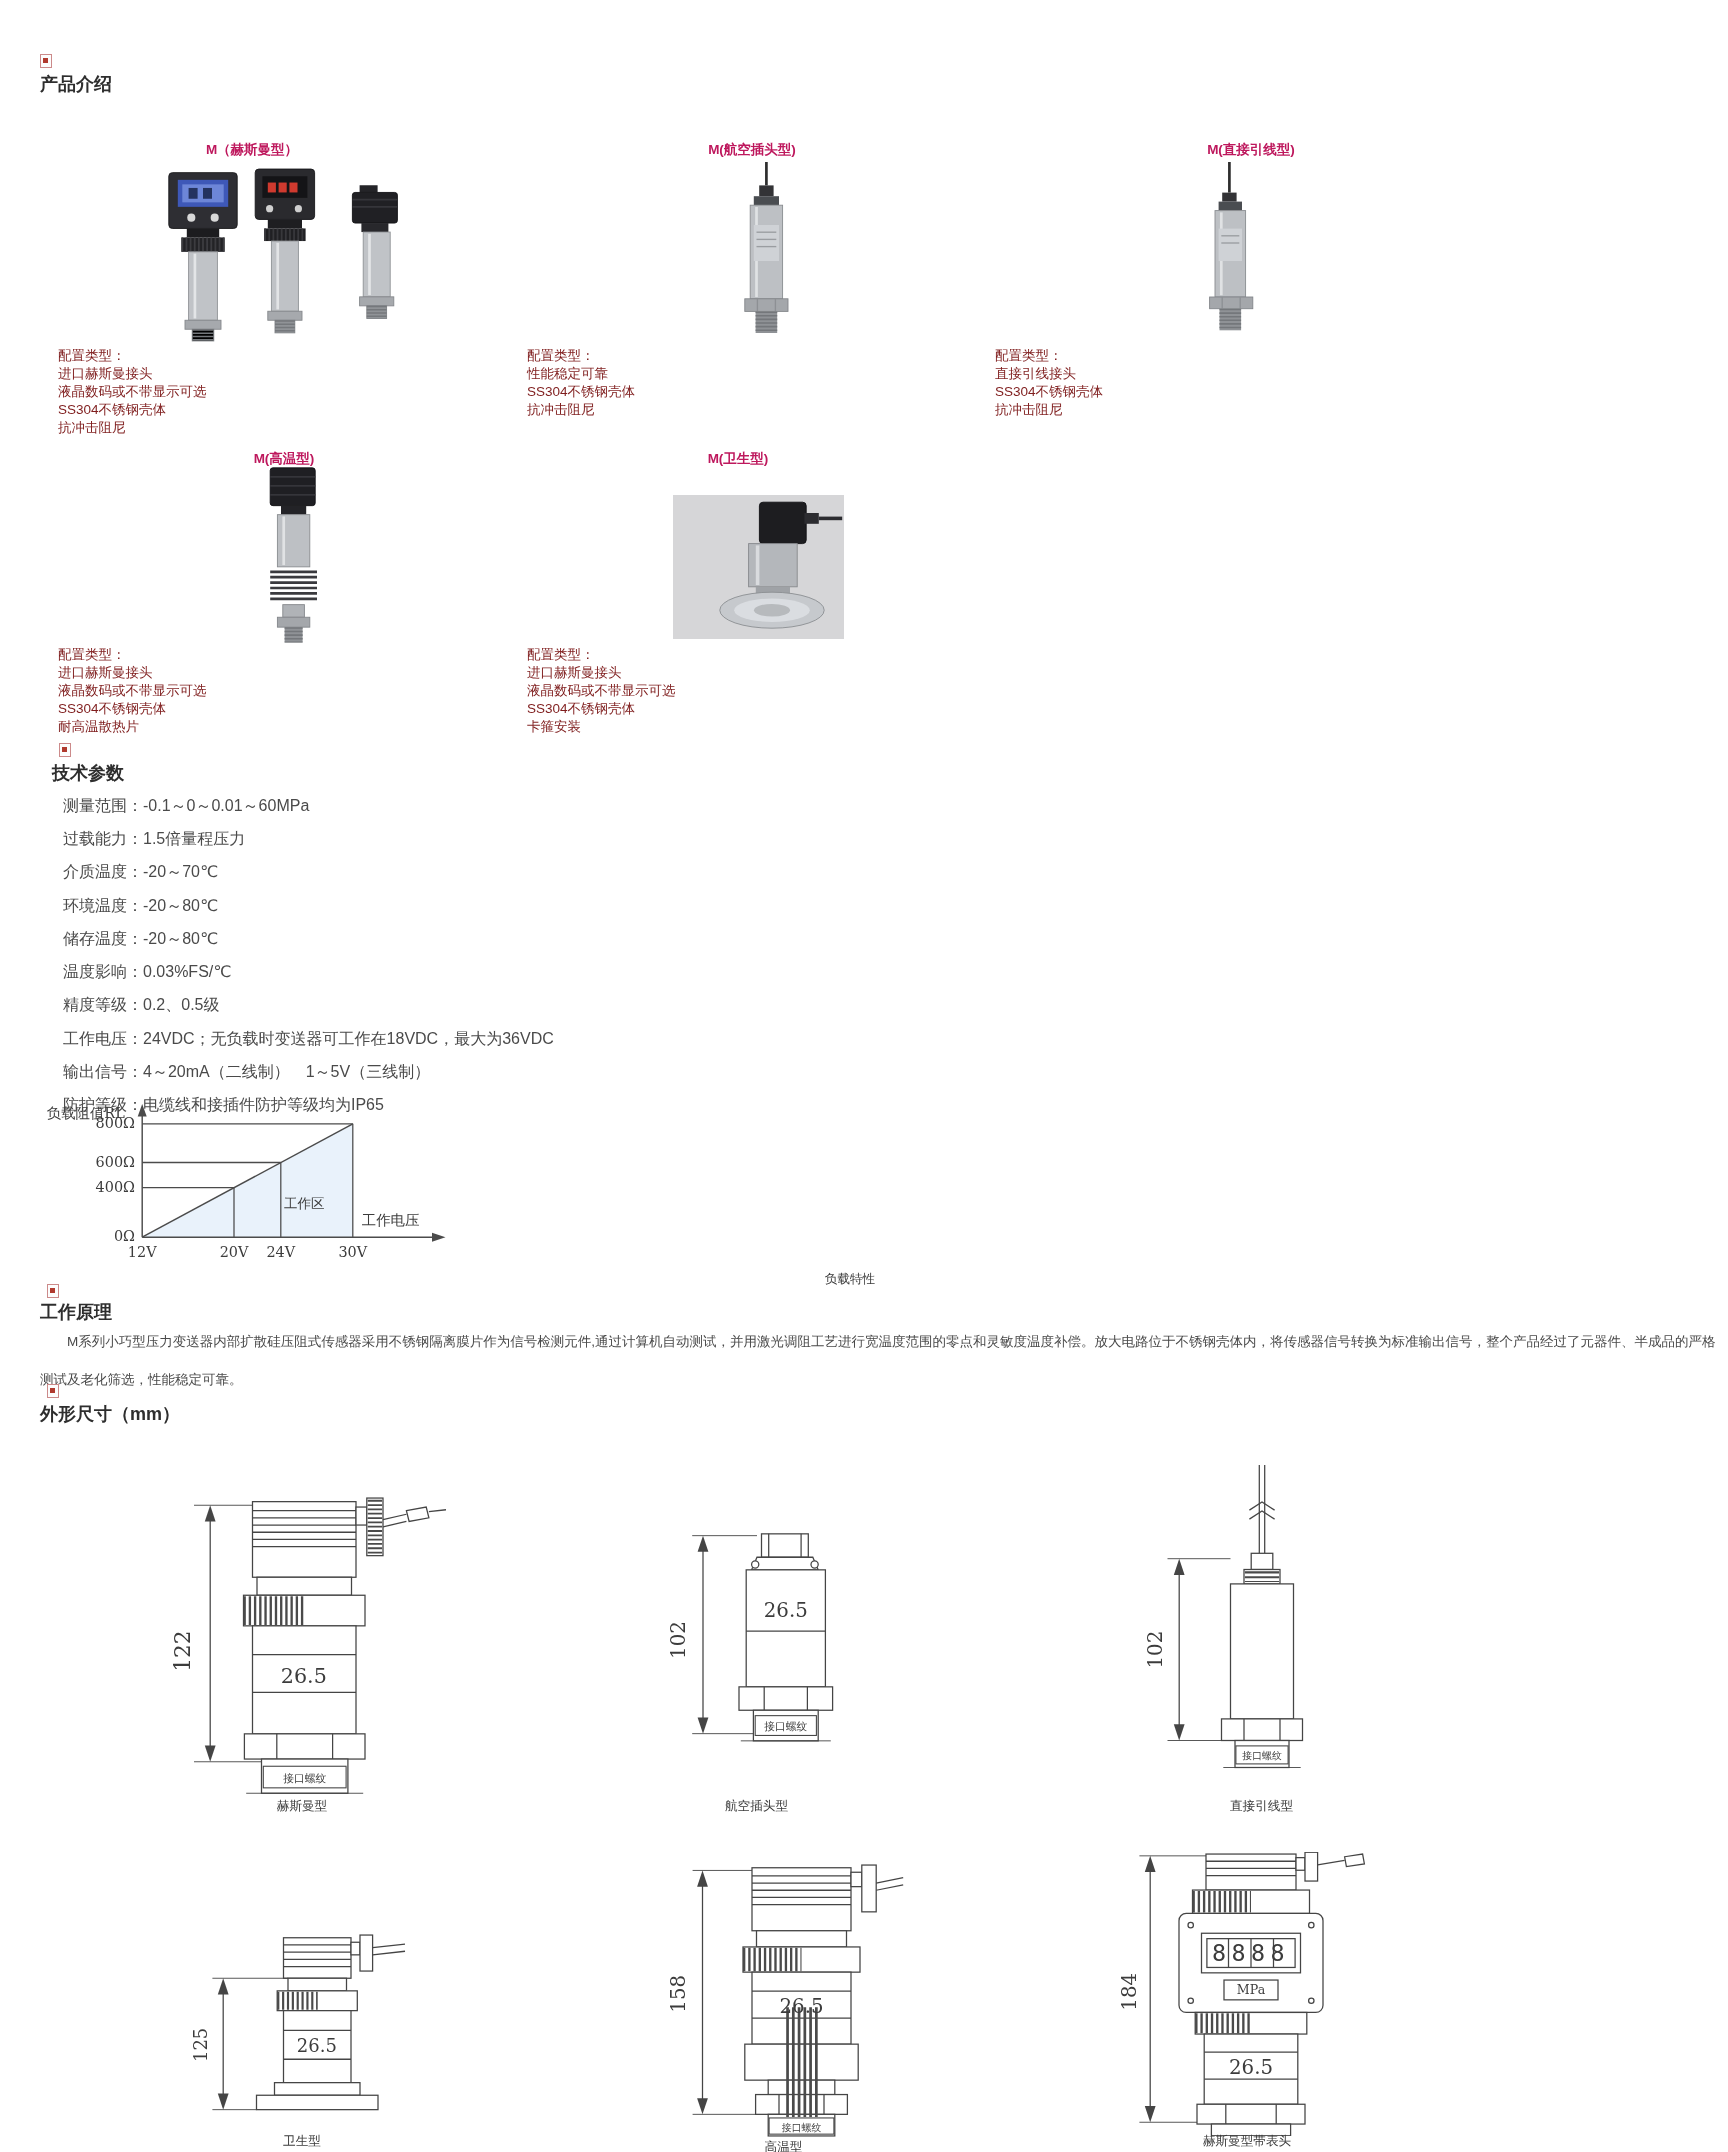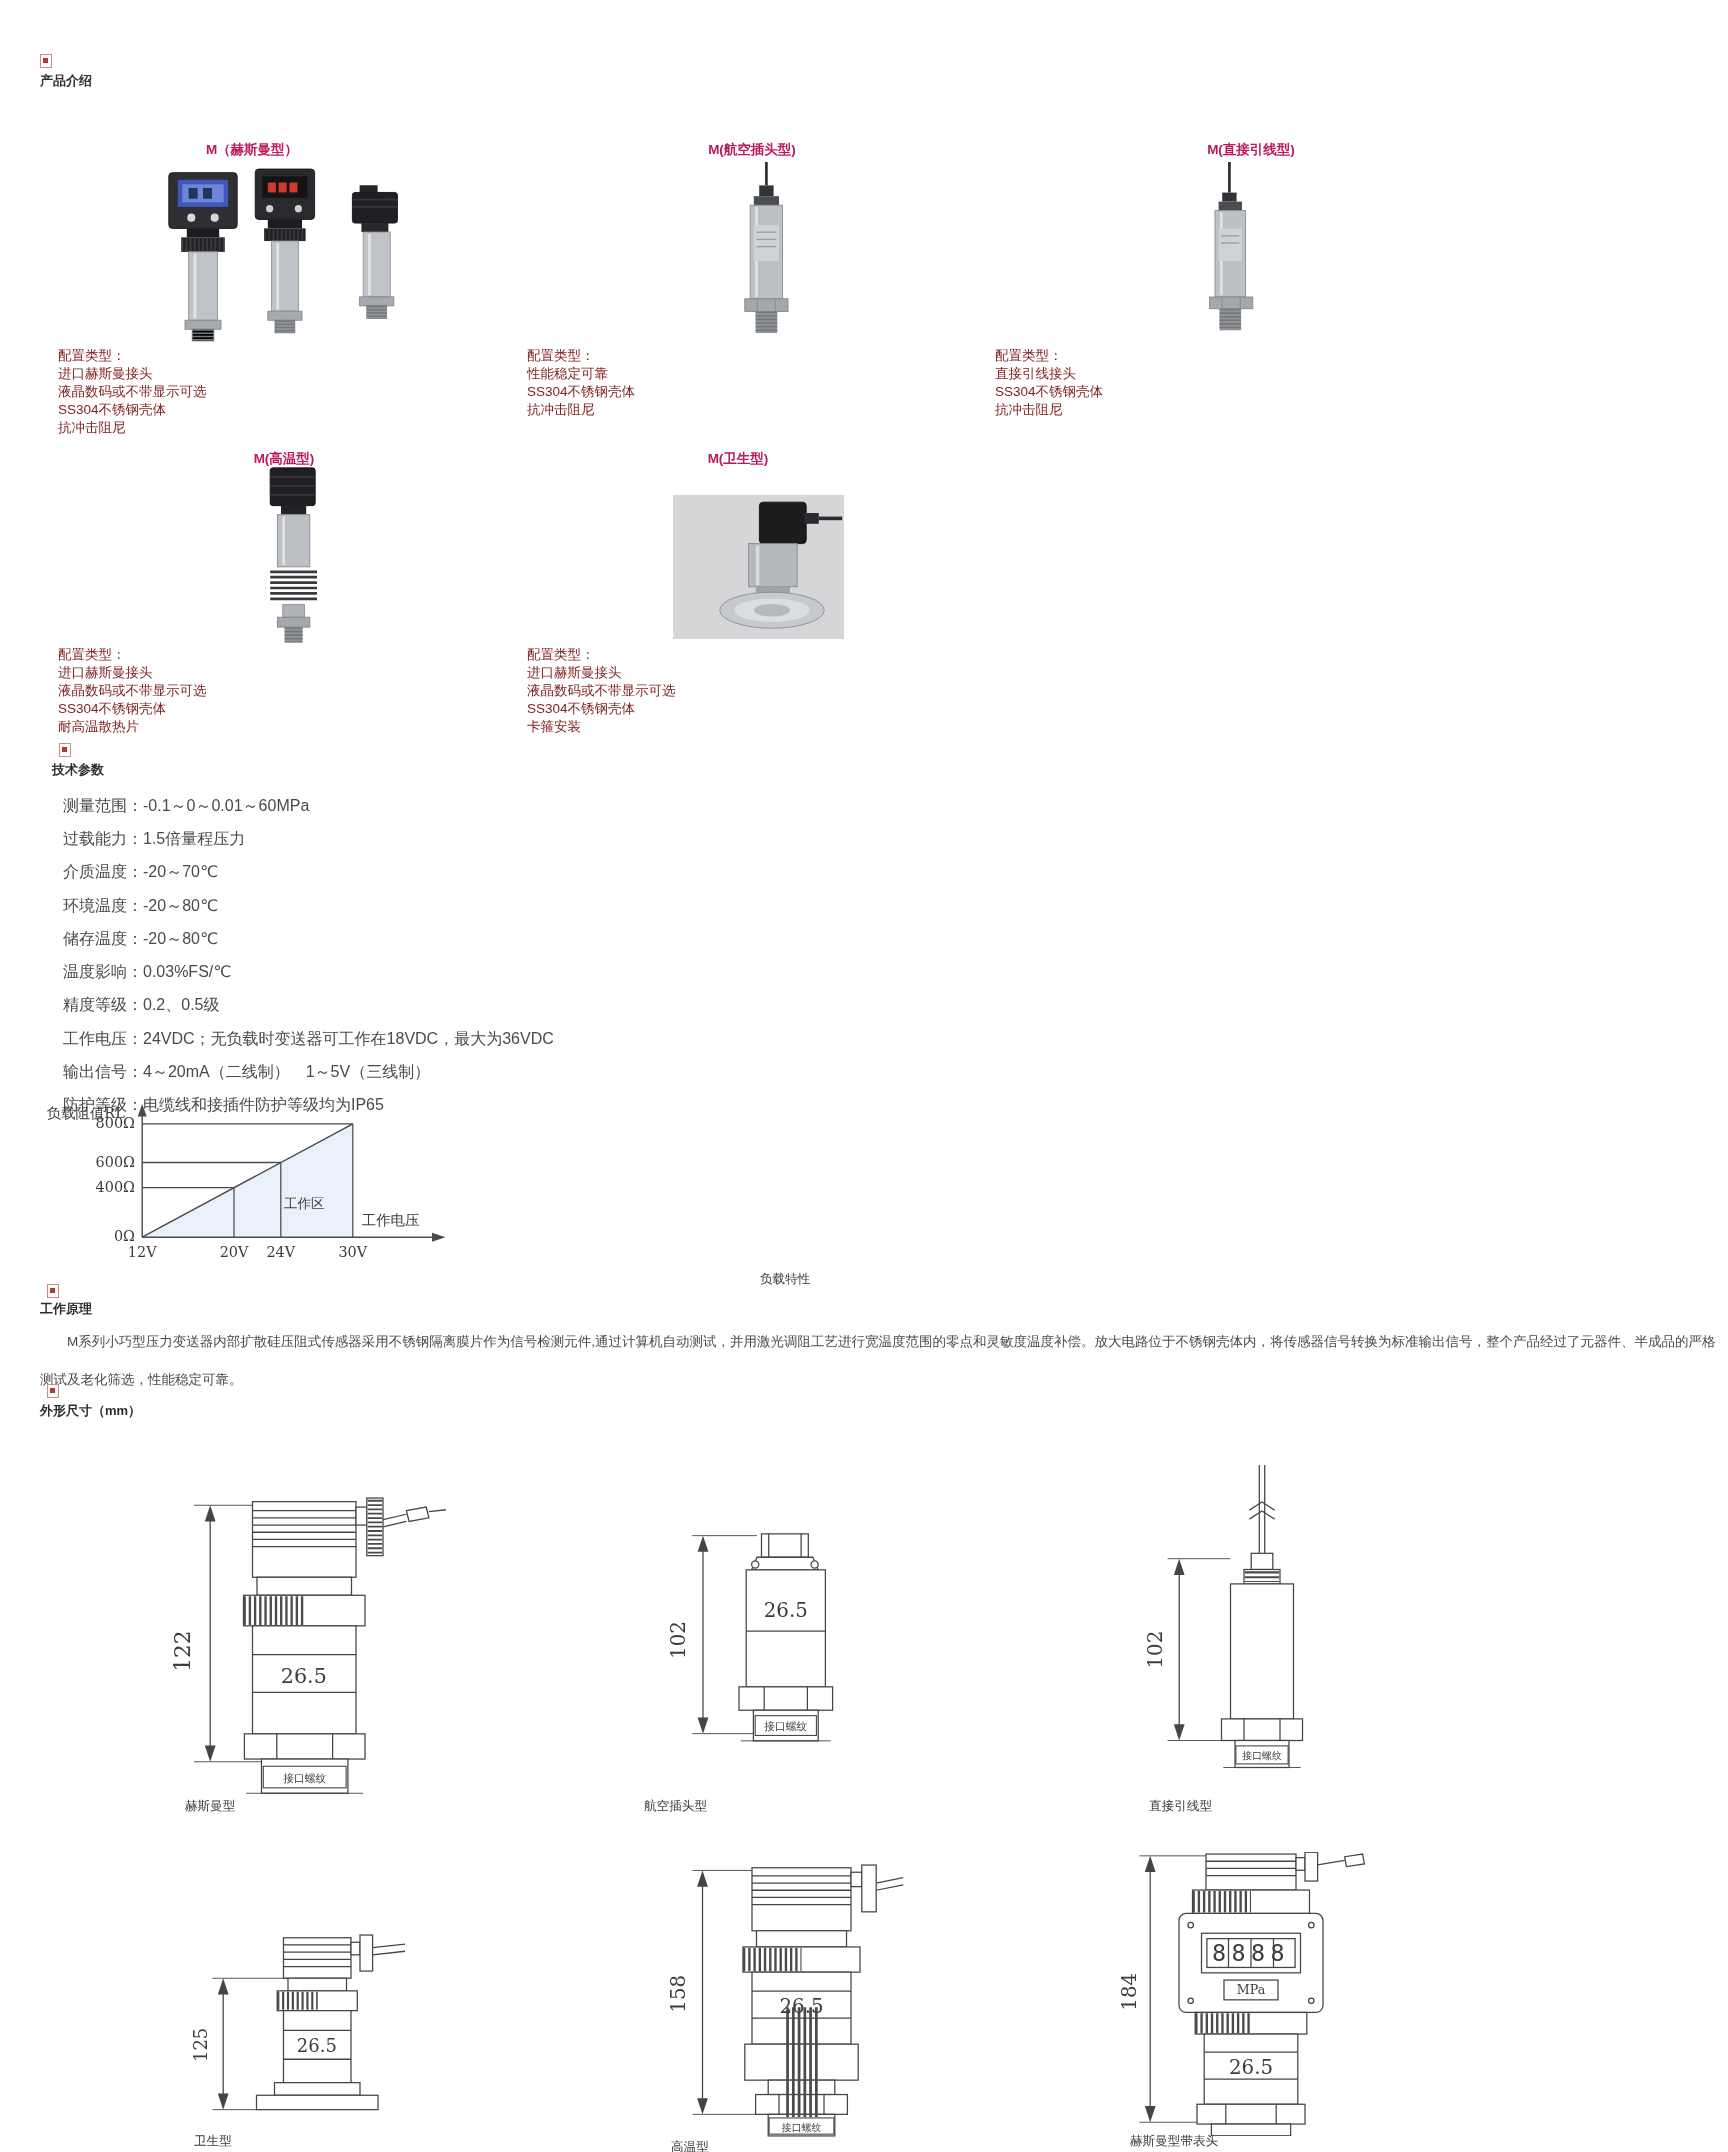--- a/index.html
+++ b/index.html
@@ -1,24 +1,24 @@
 <!DOCTYPE html>
 <html style="font-size:14.4px"><head>
 <meta charset="utf-8">
 <style>
   html,body{margin:0;padding:0;background:#fff;}
   .page{position:relative;width:1728px;height:2152px;background:#ffffff;overflow:hidden;
         font-family:"Liberation Sans","DejaVu Sans",sans-serif;}
   .abs{position:absolute;}
-  .h{font-size:13px;font-weight:bold;color:#2e2e2e;}
+  .h{font-size:18px;font-weight:bold;color:#2e2e2e;}
   .p{font-size:13.5px;color:#4a4a4a;text-indent:2em;line-height:20px;}
   .plabel{font-size:13.5px;font-weight:bold;color:#be185d;text-align:center;}
   .cfg{font-size:13.5px;line-height:18px;color:#7f1d1d;}
   .tech{font-size:16px;color:#4a4a4a;}
-  .cap{font-size:12.6px;color:#3a3a3a;text-align:left;}
+  .cap{font-size:12.6px;color:#3a3a3a;text-align:center;}
   .marker{width:10px;height:11.7px;border:0.9px solid #cc8a8a;background:#fdfdfd;}
   .marker::after{content:"";position:absolute;left:1.8px;top:2.7px;width:5.4px;height:5.4px;background:#b03a2e;}
   svg{display:block;}
   svg text{font-family:"DejaVu Serif","Liberation Serif",serif;fill:#3c3c3c;}
   svg text.sans{font-family:"Liberation Sans","DejaVu Sans",sans-serif;}
 </style>
 </head>
 <body>
 
 <div class="page">

